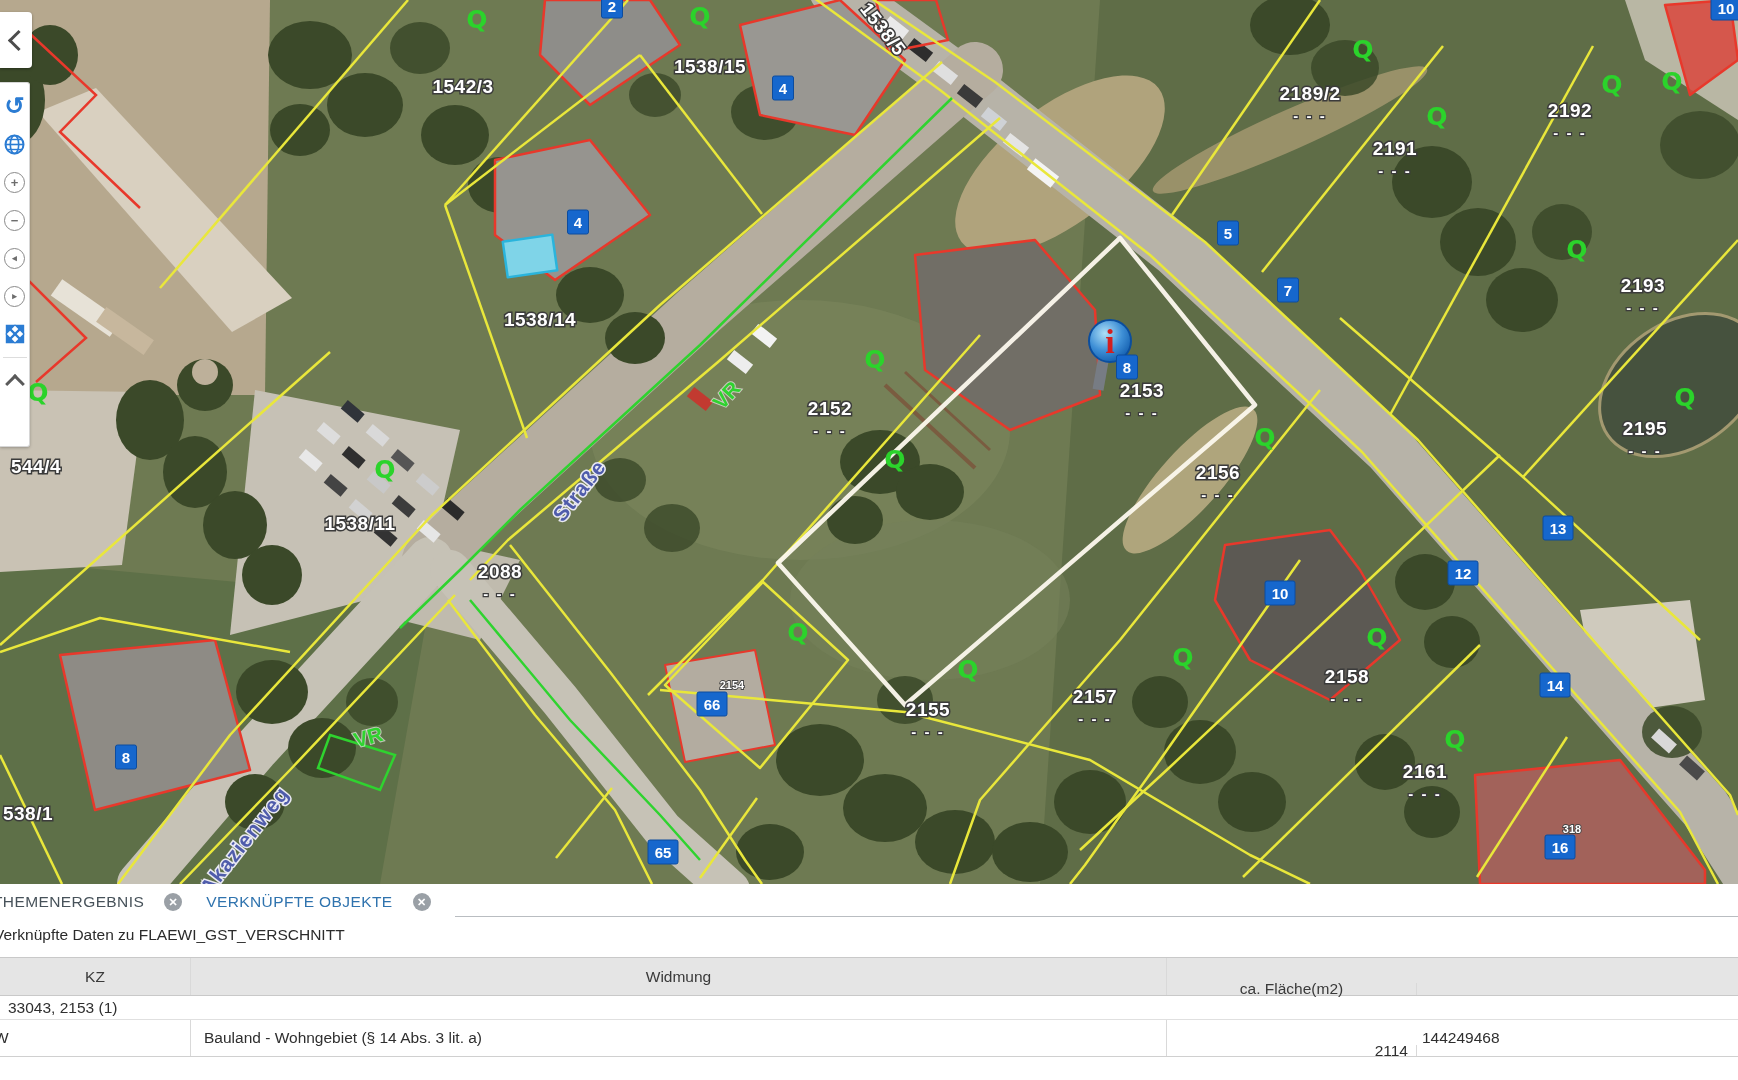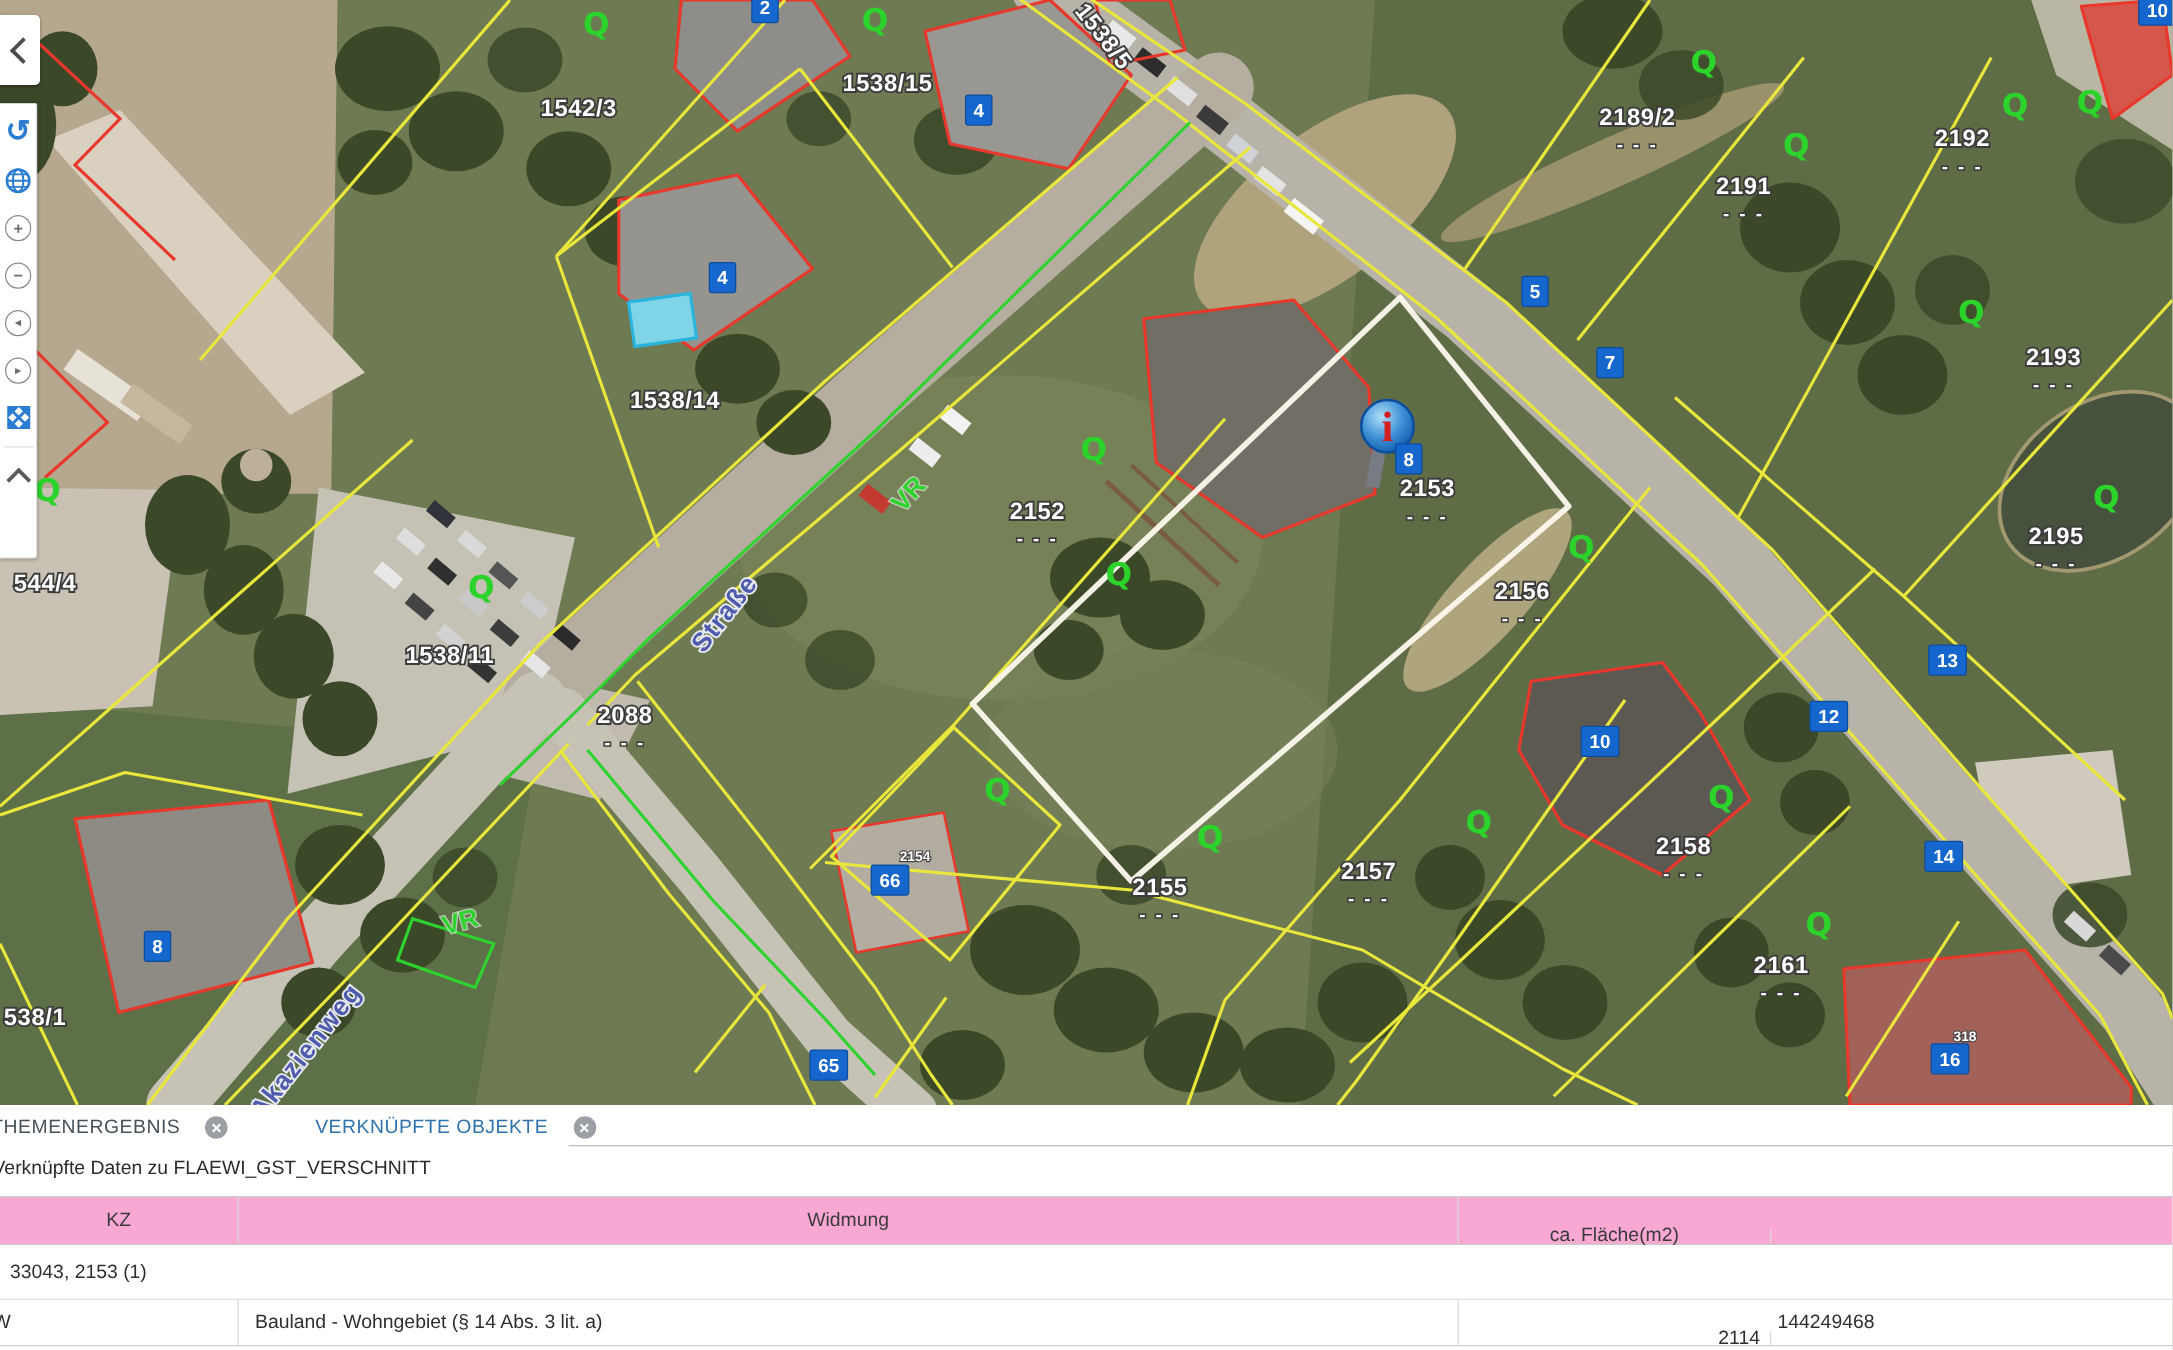--- a/index.html
+++ b/index.html
@@ -34,31 +34,31 @@
   .circle-icon{width:19px;height:19px;border:1.6px solid #8a8a8a;border-radius:50%;
     display:flex;align-items:center;justify-content:center;color:#6d6d6d;font-size:13px;font-weight:bold;line-height:1;}
   .circle-icon.small-tri{font-size:9px;}
   .tool-divider{width:24px;border-top:1px solid #ddd;margin:4px 0;}
   .chev-up{width:11px;height:11px;border-left:3px solid #5a5a5a;border-top:3px solid #5a5a5a;transform:rotate(45deg);margin-top:6px;}
   
   .bottom-panel{position:absolute;left:0;top:884px;width:1738px;height:196px;background:#fff;}
   .tab-bar{position:absolute;left:0;top:0;width:100%;height:36px;}
   .tab-underline{position:absolute;left:455px;right:0;top:32px;border-top:1px solid #b9bdc1;}
   .tabs{display:flex;align-items:center;height:36px;}
-  .tab{font-size:15.5px;letter-spacing:.4px;cursor:pointer;white-space:nowrap;margin-left:46px;}
+  .tab{font-size:15.5px;letter-spacing:.4px;cursor:pointer;white-space:nowrap;}
   .tab.inactive{color:#47525a;margin-left:-7px;}
   .tab.active{color:#2f73ae;}
   .tab-close{width:18px;height:18px;border-radius:50%;background:#9aa0a6;color:#fff;font-size:11px;font-weight:bold;
     display:flex;align-items:center;justify-content:center;cursor:pointer;margin-left:20px;margin-right:24px;}
   .panel-subtitle{position:absolute;left:-6px;top:42px;font-size:15.5px;color:#2b2b2b;white-space:nowrap;}
   .result-table{position:absolute;left:0;top:73px;width:1738px;font-size:15.5px;color:#2f2f2f;}
   .t-row{display:flex;box-sizing:border-box;}
-  .t-header{height:39px;background:#f9a8d4;border-top:1px solid #c9c9c9;border-bottom:1px solid #c9c9c9;color:#3a3a3a;}
+  .t-header{height:39px;background:#e5e5e5;border-top:1px solid #c9c9c9;border-bottom:1px solid #c9c9c9;color:#3a3a3a;}
   .t-header .t-cell{display:flex;align-items:center;justify-content:center;border-right:1px solid #d9d9d9;box-sizing:border-box;}
-  .t-group{height:44px;border-bottom:1px solid #e0e0e0;align-items:center;padding-left:8px;}
+  .t-group{height:24px;border-bottom:1px solid #e0e0e0;align-items:center;padding-left:8px;}
   .t-data{height:37px;border-bottom:1px solid #d0d0d0;}
   .t-data .t-cell{display:flex;align-items:center;border-right:1px solid #d9d9d9;box-sizing:border-box;}
   .c-kz{width:191px;}
   .c-widmung{flex:1;}
   .c-flaeche{width:250px;margin-top:25px;}
   .c-extra{width:321px;border-right:none !important;}
   .t-data .c-kz{padding-left:0;text-indent:-6px;}
   .t-data .c-widmung{padding-left:13px;}
   .t-data .c-flaeche{justify-content:flex-end;padding-right:8px;}
   .t-data .c-extra{padding-left:5px;}

